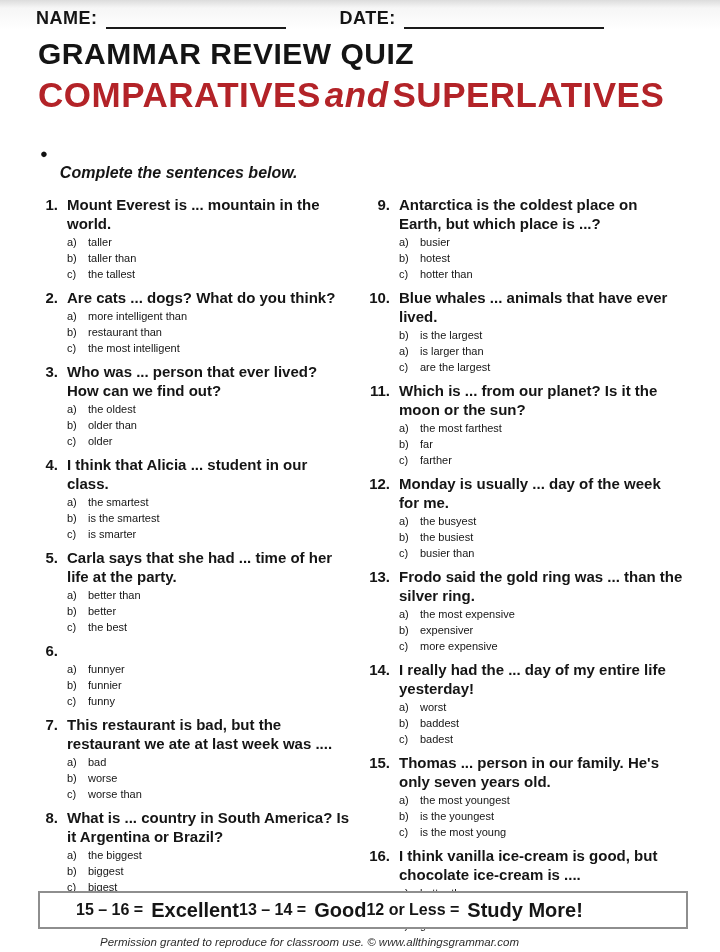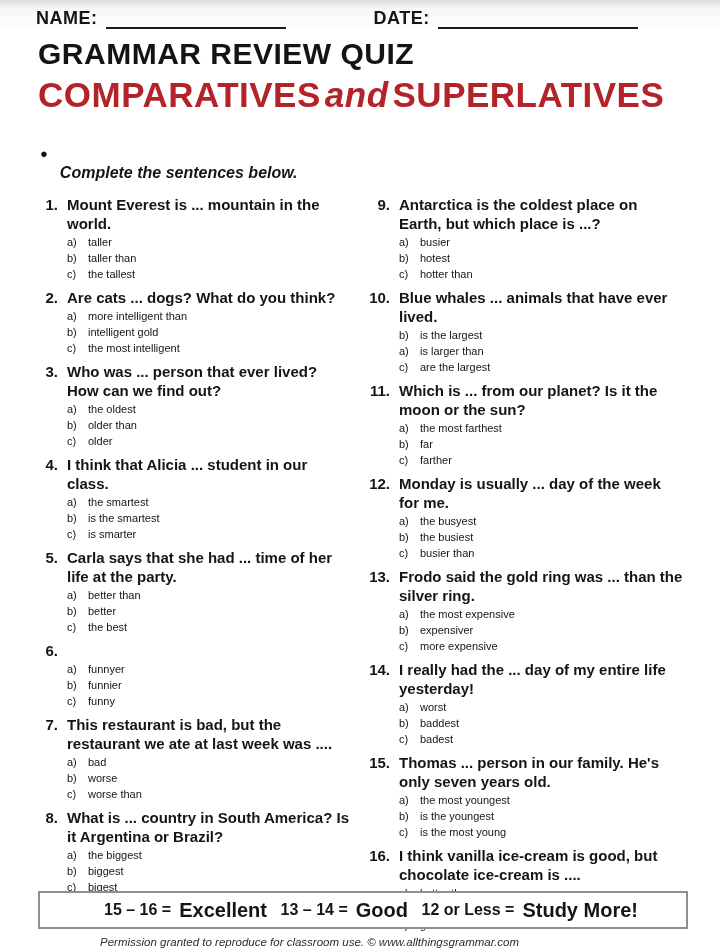--- a/index.html
+++ b/index.html
@@ -18,21 +18,21 @@
   
   .id-row {
     display:flex;
     padding:8px 30px 0 36px;
     align-items:flex-end;
   }
   .id-block { display:flex; align-items:flex-end; }
   .id-label { font-weight:bold; font-size:18px; letter-spacing:0.5px; }
   .id-line { border-bottom:2px solid #1a1a1a; height:18px; margin-left:8px; }
   .name-line { width:180px; }
-  .date-block { margin-left:88px; }
+  .date-block { margin-left:54px; }
   .date-line { width:200px; }
 
   .quiz-title {
     margin:8px 0 0 38px;
     font-size:30px;
     font-weight:bold;
     letter-spacing:0.5px;
     color:#141414;
   }
   .quiz-subtitle {
@@ -76,22 +76,22 @@
   
   .score-box {
     position:absolute;
     left:38px; top:891px;
     width:650px; height:38px;
     border:2px solid #8e8e8e;
     box-sizing:border-box;
     background:#fff;
     display:flex;
     align-items:center;
-    justify-content:space-between;
-    padding:0 48px 0 64px;
+    justify-content:flex-start;
+    padding:0 48px 0 36px;
   }
   .score-item { display:flex; align-items:center; white-space:nowrap; }
   .score-range { font-size:16px; font-weight:bold; }
   .score-label { font-size:20px; font-weight:bold; margin-left:8px; }
 
   .footer {
     position:absolute;
     left:100px; top:936px;
     font-size:11.5px;
     font-style:italic;
@@ -138,21 +138,21 @@
             <div class="opt"><span class="opt-letter">c)</span><span>the tallest</span></div>
           </div>
     </div>
         <div class="question">
       <div class="q-head">
         <span class="q-num">2.</span>
         <span class="q-text">Are cats ... dogs?  What do you think?</span>
       </div>
       <div class="q-options">
             <div class="opt"><span class="opt-letter">a)</span><span>more intelligent than</span></div>
-            <div class="opt"><span class="opt-letter">b)</span><span>intelligent gold</span></div>
+            <div class="opt"><span class="opt-letter">b)</span><span>restaurant than</span></div>
             <div class="opt"><span class="opt-letter">c)</span><span>the most intelligent</span></div>
           </div>
     </div>
         <div class="question">
       <div class="q-head">
         <span class="q-num">3.</span>
         <span class="q-text">Who was ... person that ever lived? How can we find out?</span>
       </div>
       <div class="q-options">
             <div class="opt"><span class="opt-letter">a)</span><span>the oldest</span></div>

